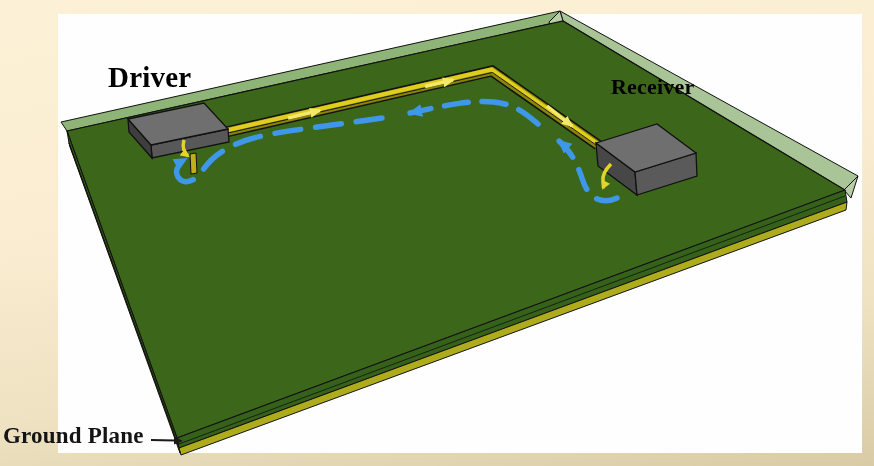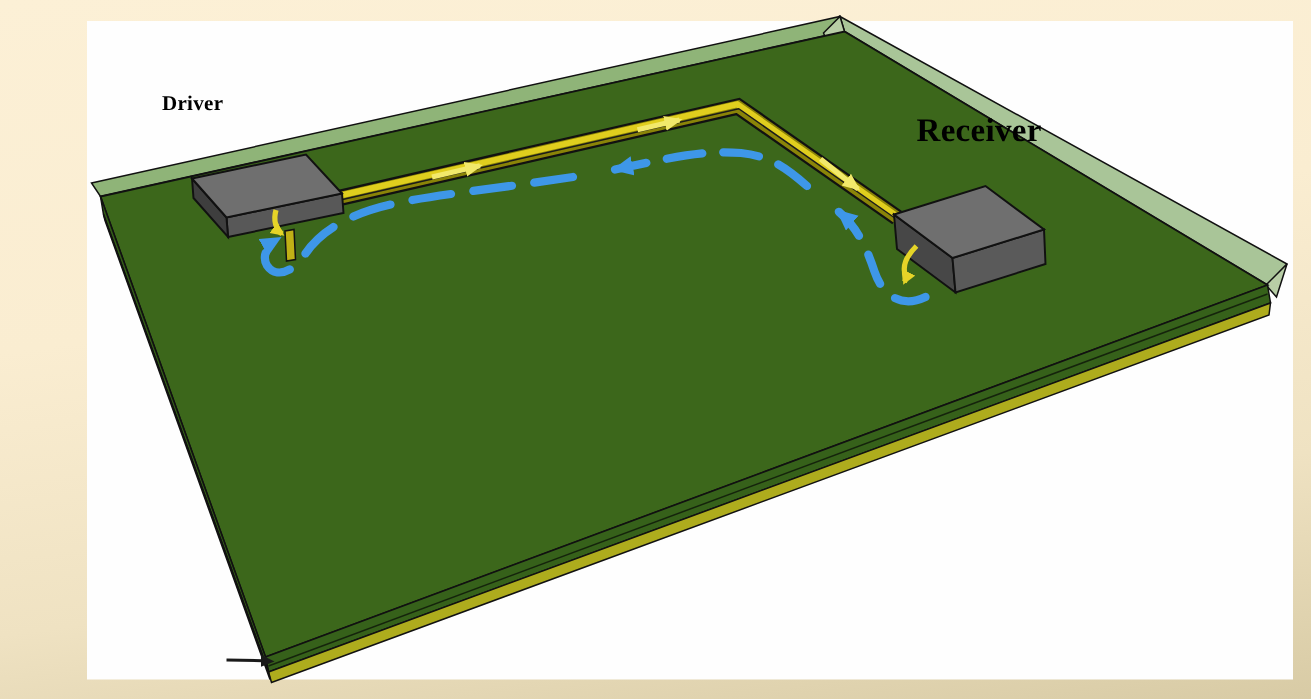--- a/index.html
+++ b/index.html
@@ -10,21 +10,21 @@
   }
   .canvas{
     position:absolute;left:58px;top:14px;width:804px;height:439px;
     background:#FEFEFE;
   }
   svg.scene{position:absolute;left:0;top:0;width:874px;height:466px;}
   .lbl{
     position:absolute;font-weight:bold;color:#000;line-height:1;
     white-space:nowrap;letter-spacing:0.2px;
   }
-  .lbl-driver{left:108px;top:63px;font-size:14px;text-align:right;}
+  .lbl-driver{left:108px;top:63px;font-size:29px;text-align:right;}
   .lbl-receiver{left:611px;top:76px;font-size:22px;}
   .lbl-ground{left:3px;top:424px;font-size:23px;color:#141414;}
 </style>
 </head>
 <body>
 
 <div class="stage">
   <div class="canvas"></div>
 
   <svg class="scene" viewBox="0 0 874 466">
@@ -84,13 +84,14 @@
     <path d="M382,118 C330,126 288,130 262,136 C230,143 212,156 203,170 C196,181 184,186 178,177 C174,170 179,163 186,159" fill="none" stroke-width="5.5" stroke-dasharray="26 15" stroke-linecap="round" marker-end="url(#blueArrow)" stroke="#3E97E8"></path>
 
     <g>
       <line x1="151" y1="440" x2="175" y2="440.5" stroke-width="2" stroke="#1A1A1A"></line>
       <polygon points="174,436.5 183,441 174,444.5" fill="#1A1A1A"></polygon>
     </g>
   </svg>
 
   <div class="lbl lbl-driver">Driver</div>
   <div class="lbl lbl-receiver">Receiver</div>
+  <div class="lbl lbl-ground">Ground Plane</div>
 </div>
 
 </body></html>

